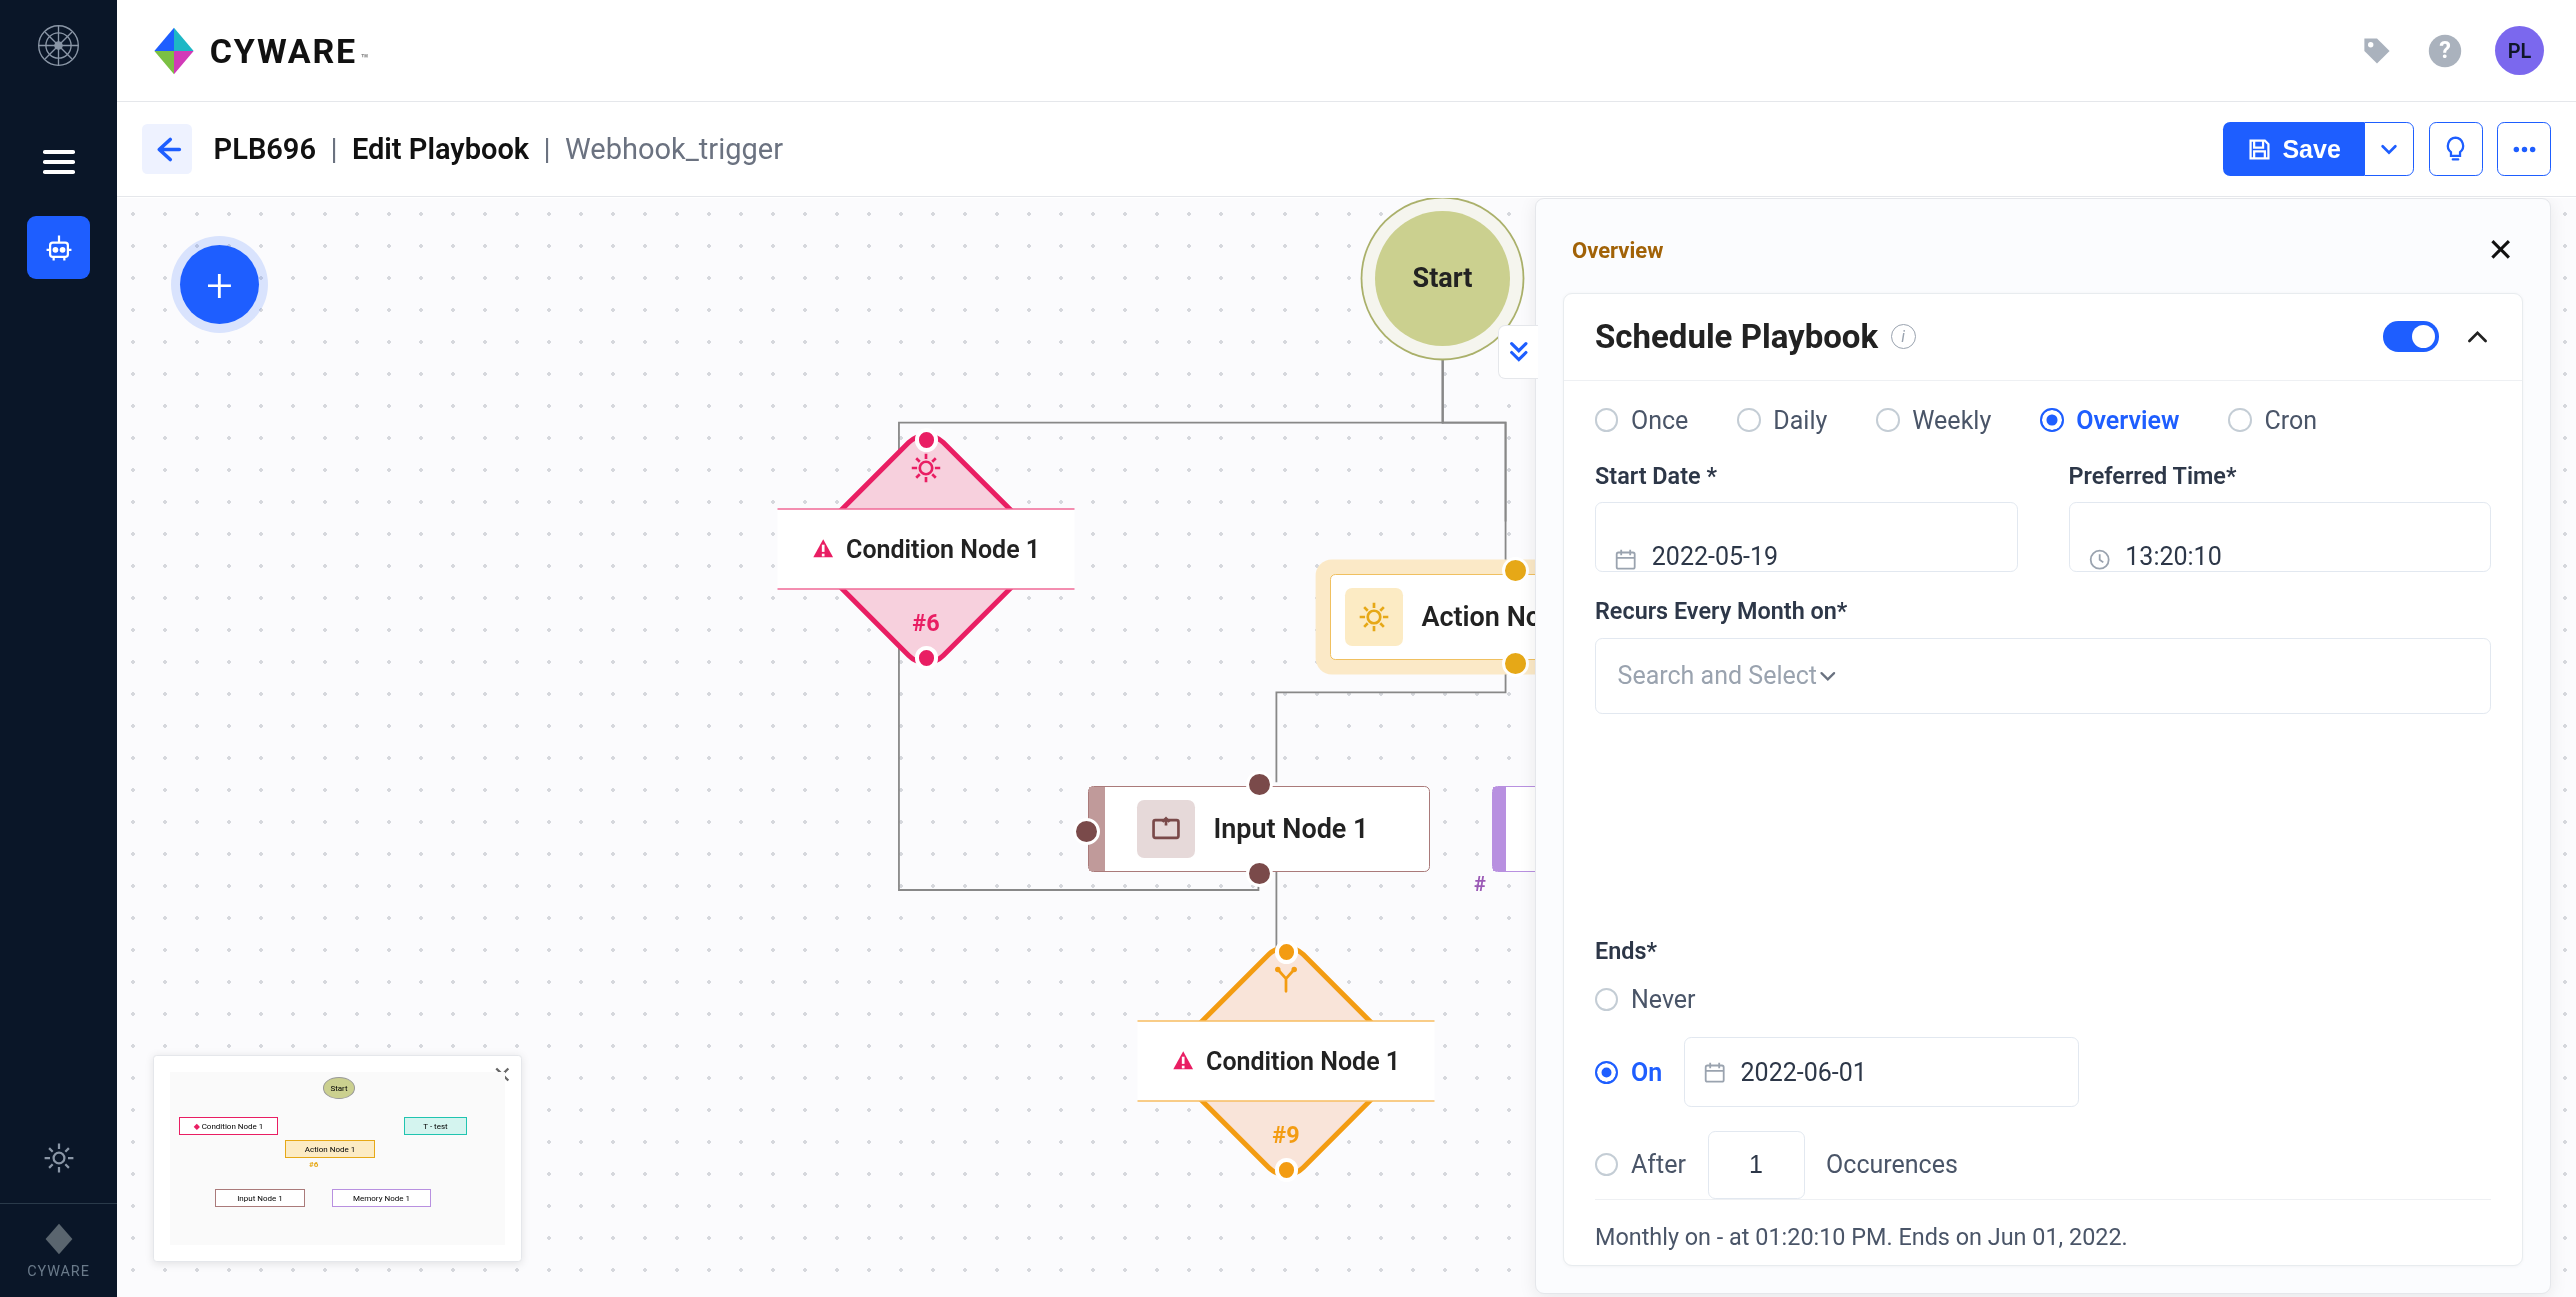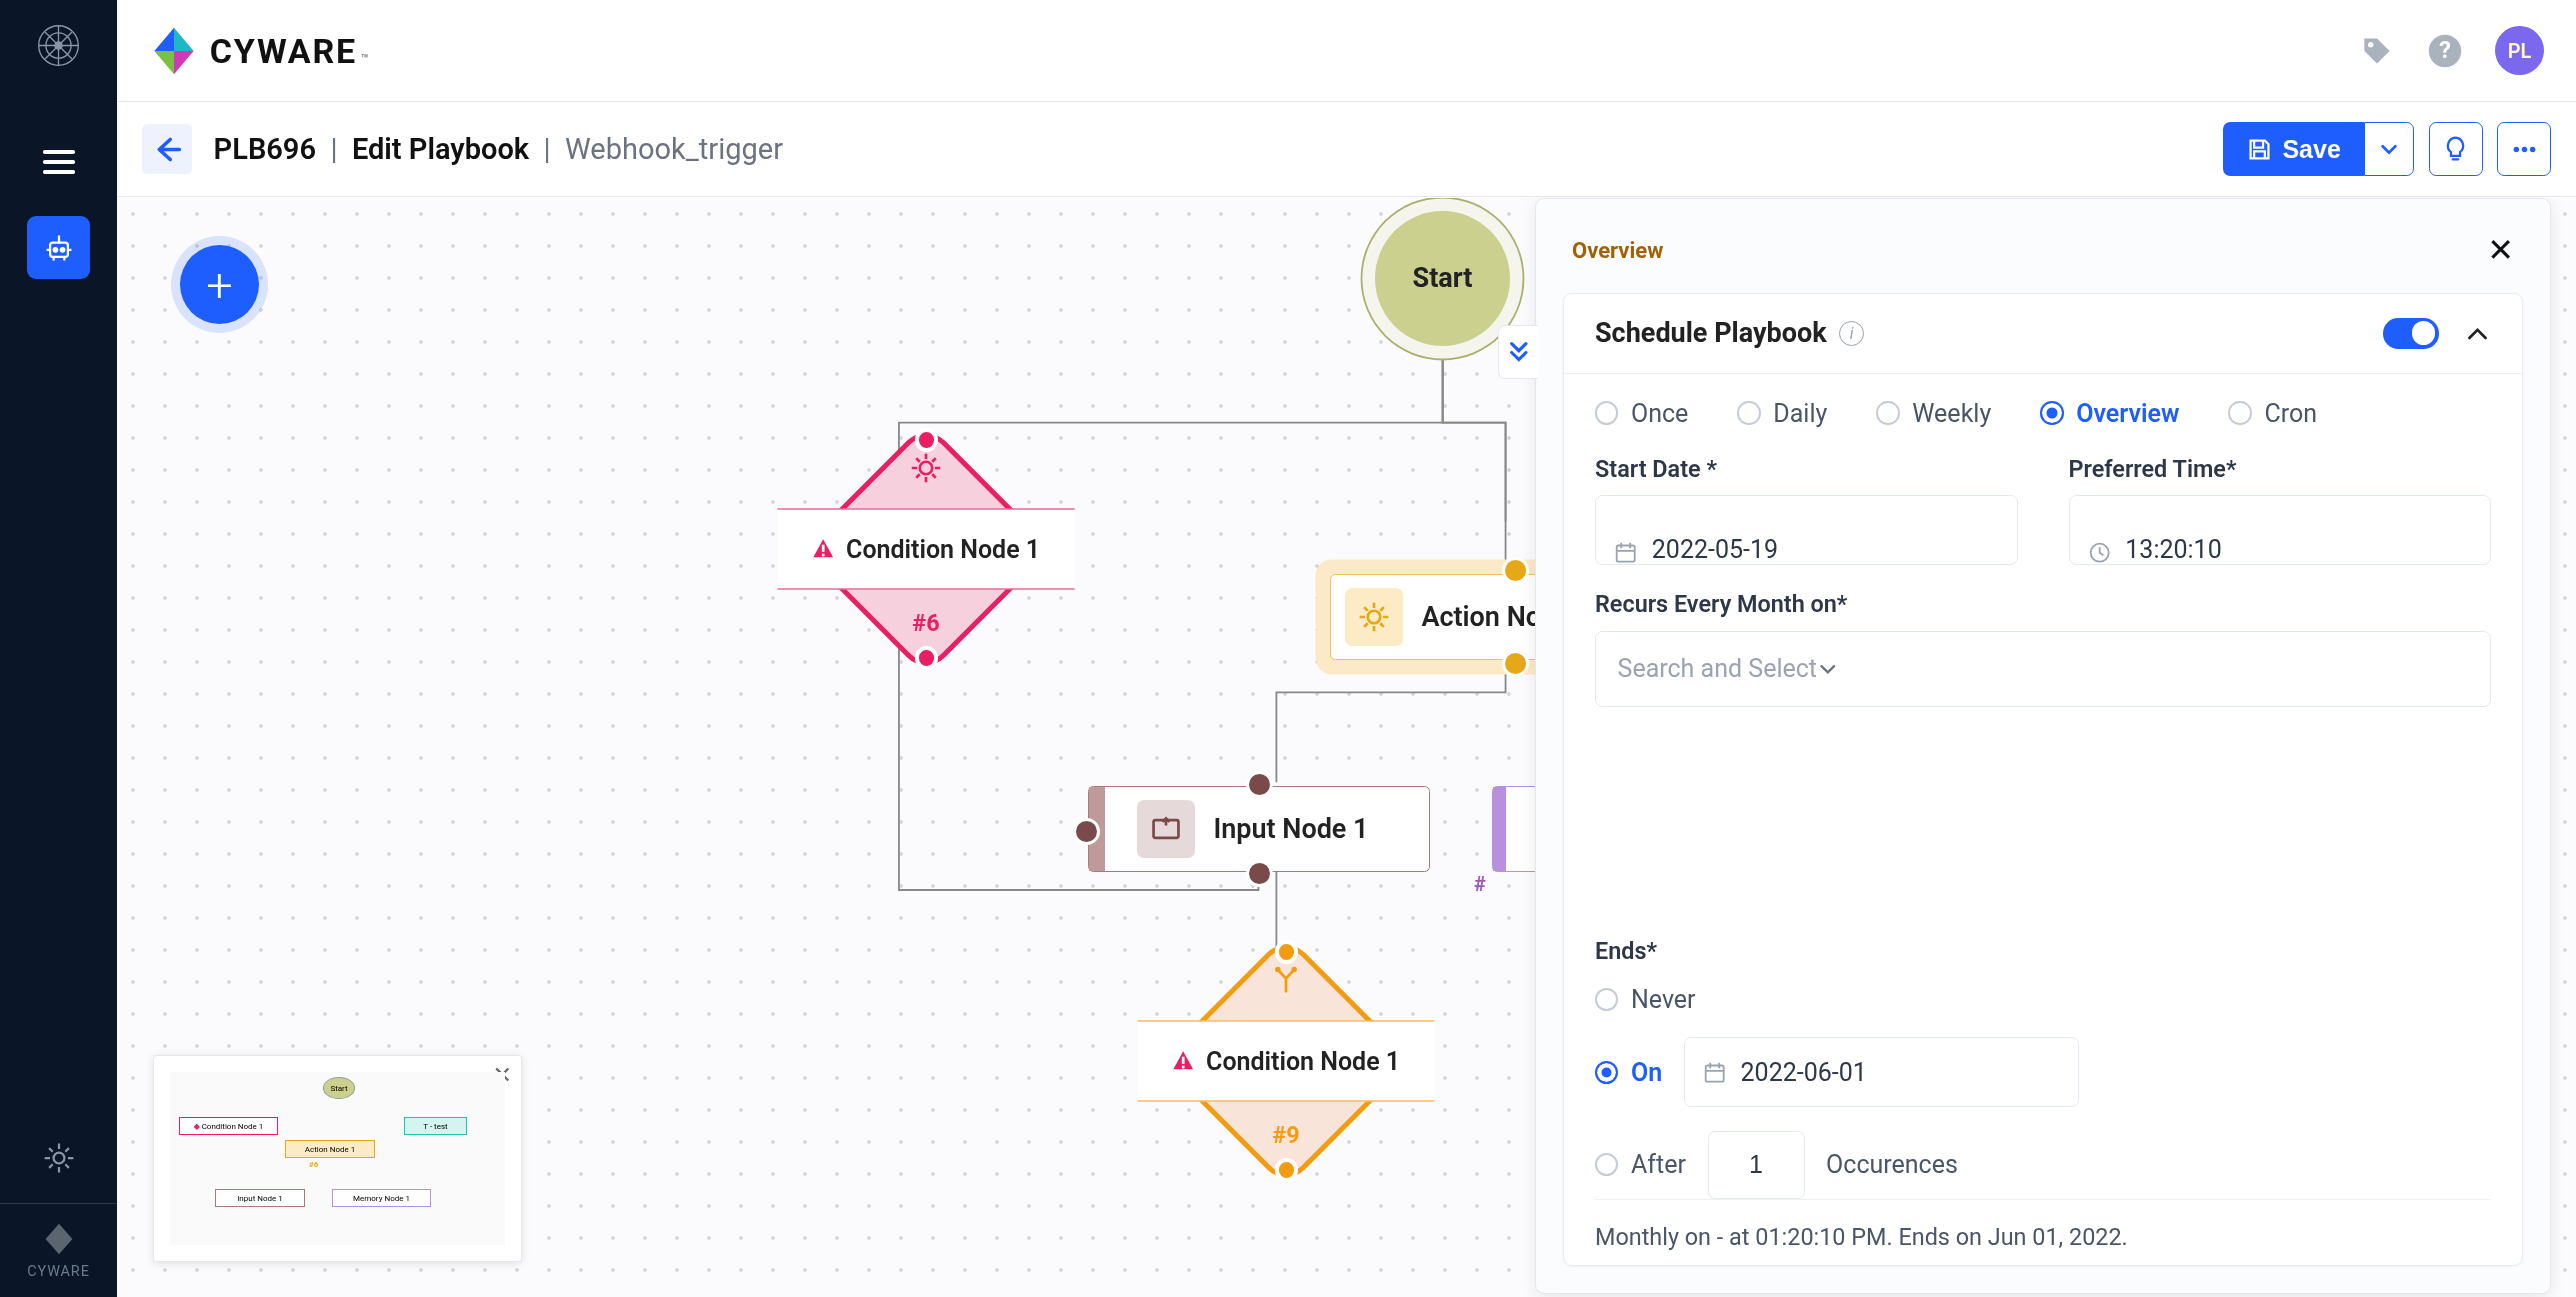--- a/index.html
+++ b/index.html
@@ -19,21 +19,21 @@
 .left-rail .rail-divider { width: 117px; height: 0.9px; background: #2a3a4a; margin-bottom: 18px; }
 .left-rail .rail-brand { display: flex; flex-direction: column; align-items: center; }
 .left-rail .rail-brand-text { color: #6a7a8a; font-size: 14.4px; margin-top: 7.2px; letter-spacing: 0.9px; }
 
 
 .top-header { position: absolute; left: 117px; top: 0; right: 0; height: 102px; background: #fff; border-bottom: 0.9px solid #e5e7eb; display: flex; align-items: center; padding: 0 32px; }
 .top-header .brand { display: flex; align-items: center; gap: 10.8px; }
 .top-header .brand-text { font-size: 34px; font-weight: 700; letter-spacing: 1.8px; color: #111; display: flex; align-items: baseline; }
 .top-header .tm { font-size: 12.6px; vertical-align: super; color: #888; margin-left: 3.6px; }
 .top-header .header-right { margin-left: auto; display: flex; align-items: center; gap: 32px; }
-.top-header .avatar { width: 49px; height: 49px; border-radius: 50%; background: #7b68ee; color: #fef9c3; display: flex; align-items: center; justify-content: center; font-weight: 600; font-size: 20px; }
+.top-header .avatar { width: 49px; height: 49px; border-radius: 50%; background: #7b68ee; color: #0f172a; display: flex; align-items: center; justify-content: center; font-weight: 600; font-size: 20px; }
 
 
 .toolbar { position: absolute; left: 117px; top: 102px; right: 0; height: 95px; background: #fff; border-bottom: 0.9px solid #e5e7eb; display: flex; align-items: center; padding: 0 25px; }
 .toolbar .back { width: 50px; height: 50px; background: #eef2ff; border-radius: 5.4px; display: flex; align-items: center; justify-content: center; cursor: pointer; }
 .toolbar .breadcrumb { margin-left: 21.6px; font-size: 29px; color: #111; font-weight: 600; }
 .toolbar .breadcrumb .sep { color: #6b7280; margin: 0 7.2px; font-weight: 400; }
 .toolbar .breadcrumb .tail { color: #6b7280; font-weight: 400; }
 .toolbar .tool-right { margin-left: auto; display: flex; align-items: center; gap: 14.4px; }
 .save-group { display: flex; }
 .save-btn { background: #1e5eff; color: #fff; border: none; height: 54px; padding: 0 23.4px; border-radius: 7.2px 0 0 7.2px; font-size: 25px; font-weight: 600; display: flex; align-items: center; gap: 10.8px; cursor: pointer; }
@@ -81,21 +81,21 @@
 .minimap .mm-close { position: absolute; right: 9px; top: 5.4px; font-size: 23.4px; color: #666; cursor: pointer; }
 .minimap-inner { width: 100%; height: 100%; background: #fafafa; position: relative; overflow: hidden; font-size: 8px; }
 
 
 .panel { position: absolute; right: 25px; top: 0px; bottom: 3.6px; width: 1016px; background: #fbfcfe; border: 0.9px solid #e5e7eb; border-radius: 9px; box-shadow: 0 3.6px 18px rgba(0,0,0,0.08); display: flex; flex-direction: column; padding: 27px 0 27px 0; }
 .panel-top { display: flex; align-items: center; padding: 5.4px 36px 23.4px 36px; }
 .panel-title { font-size: 22px; font-weight: 700; color: #a16207; text-align: center; }
 .panel-close { margin-left: auto; font-size: 32px; cursor: pointer; color: #111; }
 .section-card { margin: 0 27px; background: #fff; border: 0.9px solid #e8ecef; border-radius: 9px; box-shadow: 0 0.9px 3.6px rgba(0,0,0,0.04); padding: 0; flex: 1; display: flex; flex-direction: column; }
 .section-header { display: flex; align-items: center; padding: 23.4px 31px; border-bottom: 0.9px solid #eef0f3; }
-.section-header .sh-title { font-size: 27px; font-weight: 700; color: #222; }
+.section-header .sh-title { font-size: 33px; font-weight: 700; color: #222; }
 .info-icon { margin-left: 12.6px; width: 25px; height: 25px; border: 1.8px solid #9aa3af; border-radius: 50%; display: flex; align-items: center; justify-content: center; font-size: 16px; color: #9aa3af; font-style: italic; }
 .toggle { margin-left: auto; width: 56px; height: 31px; border-radius: 15.3px; background: #1e5eff; position: relative; cursor: pointer; }
 .toggle::after { content: ''; position: absolute; width: 23.4px; height: 23.4px; background: #fff; border-radius: 50%; top: 3.6px; right: 3.6px; }
 .chev { margin-left: 25px; cursor: pointer; }
 .section-body { padding: 25px 31px 14.4px 31px; flex: 1; display: flex; flex-direction: column; }
 .freq-row { display: flex; gap: 49px; align-items: center; margin-bottom: 27px; }
 .radio { display: flex; align-items: center; gap: 12.6px; cursor: pointer; }
 .radio .dot { width: 23.4px; height: 23.4px; border: 2.7px solid #c4cdd5; border-radius: 50%; }
 .radio.active .dot { border-color: #1e5eff; background: #1e5eff; box-shadow: inset 0 0 0 4.5px #fff; }
 .radio .lbl { font-size: 25px; color: #4a5568; }

